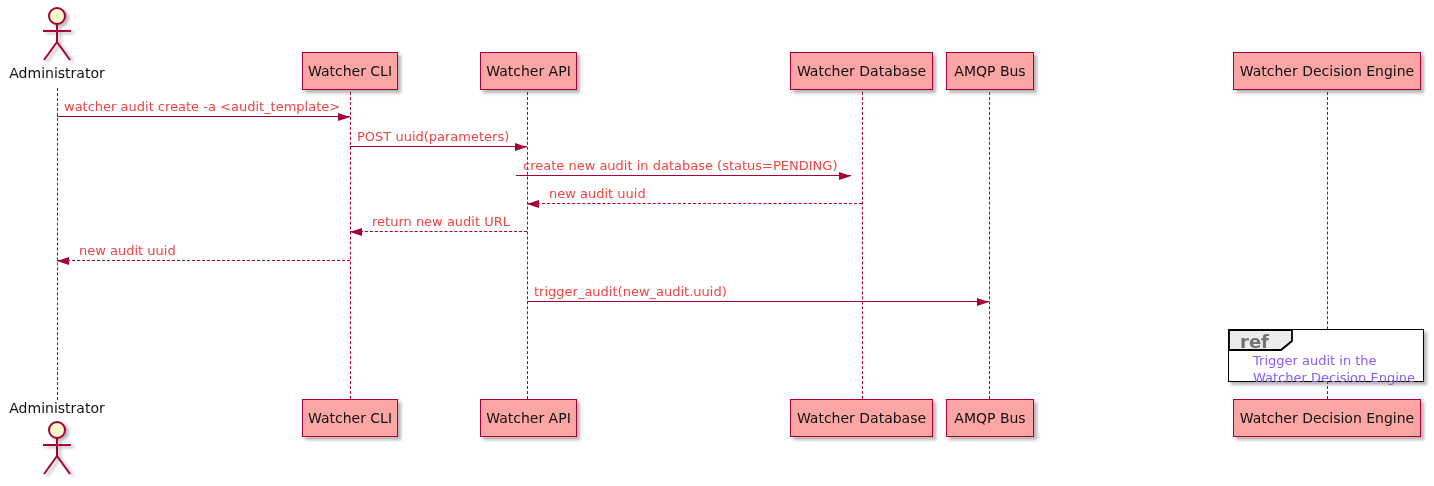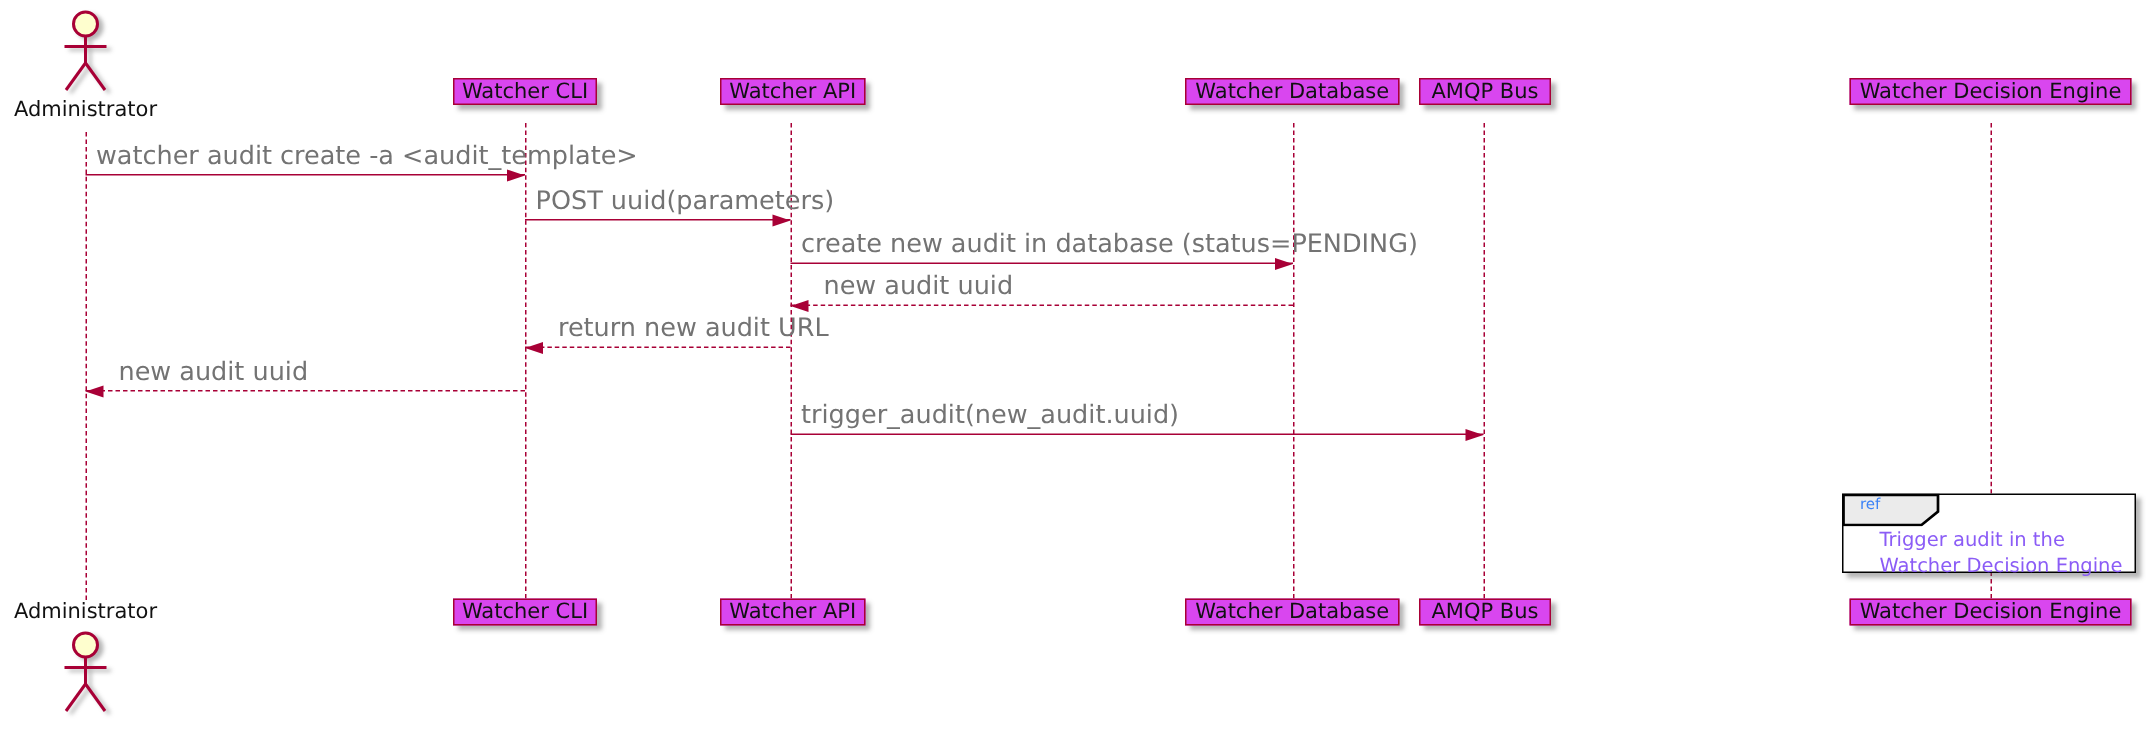--- a/index.html
+++ b/index.html
@@ -7,38 +7,38 @@
   body { font-family:"DejaVu Sans","Liberation Sans",sans-serif; color:#141414; }
   .diagram {
     position:relative; width:1434px; height:486px; background:#ffffff; overflow:hidden;
   }
   
   .lifeline {
     position:absolute; width:0; border-left:1px dashed #A80036; z-index:1;
   }
   
   .pbox {
-    position:absolute; height:18px; background:#d946ef; border:1.5px solid #A80036;
+    position:absolute; height:38px; background:#fca5a5; border:1.5px solid #A80036;
     display:flex; align-items:center; justify-content:center;
     font-size:14px; color:#111111; z-index:3;
     box-shadow:3px 3px 3px rgba(90,90,90,0.45);
     white-space:nowrap;
   }
   
   .actor-figure { position:absolute; z-index:3; filter:drop-shadow(3px 2px 1.5px rgba(90,90,90,0.45)); }
   .actor-label {
     position:absolute; width:120px; text-align:center; font-size:14px; color:#111111; z-index:3;
     white-space:nowrap;
   }
   
   .msg { position:absolute; height:20px; z-index:2; }
   .msg-line { position:absolute; left:0; right:0; bottom:4px; border-top:1.2px solid #A80036; }
   .msg.dashed .msg-line { border-top:1px dashed #A80036; }
   .msg-label {
-    position:absolute; bottom:7px; white-space:nowrap; font-size:17px; color:#737373;
+    position:absolute; bottom:7px; white-space:nowrap; font-size:13px; color:#ef4444;
     left:7px;
   }
   .msg.to-left .msg-label { left:22px; }
   .arrowhead { position:absolute; width:0; height:0; bottom:0.5px; }
   .arrowhead.right {
     right:0;
     border-left:12px solid #A80036;
     border-top:4.5px solid transparent;
     border-bottom:4.5px solid transparent;
   }
@@ -49,21 +49,21 @@
     border-bottom:4.5px solid transparent;
   }
   
   .ref-box {
     position:absolute; left:1228px; top:329px; width:196px; height:53px;
     background:#ffffff; border:1.8px solid #000000; z-index:4;
     box-shadow:3px 3px 3px rgba(90,90,90,0.45);
   }
   .ref-header { position:absolute; left:-1px; top:-1px; width:66px; height:22px; }
   .ref-keyword {
-    position:absolute; left:11px; top:1px; font-size:10px; font-weight:normal; color:#3b82f6; z-index:5;
+    position:absolute; left:11px; top:1px; font-size:18px; font-weight:bold; color:#737373; z-index:5;
   }
   .ref-body { position:absolute; left:24px; top:22px; font-size:13px; line-height:17px; color:#8b5cf6; white-space:nowrap; }
 </style>
 </head>
 <body>
 
 <div class="diagram">
 
   <div class="lifeline" style="left:57px;  top:88px; height:312px;"></div>
   <div class="lifeline" style="left:350px; top:82px; height:317px;"></div>
@@ -92,21 +92,21 @@
     <div class="msg-line"></div>
     <div class="arrowhead right"></div>
   </div>
 
   <div class="msg to-right" style="left:350px; top:131px; width:177px;">
     <div class="msg-label">POST uuid(parameters)</div>
     <div class="msg-line"></div>
     <div class="arrowhead right"></div>
   </div>
 
-  <div class="msg to-right" style="left:527px; top:160px; width:335px;">
+  <div class="msg to-right" style="left:516px; top:160px; width:335px;">
     <div class="msg-label">create new audit in database (status=PENDING)</div>
     <div class="msg-line"></div>
     <div class="arrowhead right"></div>
   </div>
 
   <div class="msg dashed to-left" style="left:527px; top:188px; width:335px;">
     <div class="msg-label">new audit uuid</div>
     <div class="msg-line"></div>
     <div class="arrowhead left"></div>
   </div>
@@ -116,21 +116,21 @@
     <div class="msg-line"></div>
     <div class="arrowhead left"></div>
   </div>
 
   <div class="msg dashed to-left" style="left:57px; top:245px; width:293px;">
     <div class="msg-label">new audit uuid</div>
     <div class="msg-line"></div>
     <div class="arrowhead left"></div>
   </div>
 
-  <div class="msg to-right" style="left:527px; top:274px; width:462px;">
+  <div class="msg to-right" style="left:527px; top:286px; width:462px;">
     <div class="msg-label">trigger_audit(new_audit.uuid)</div>
     <div class="msg-line"></div>
     <div class="arrowhead right"></div>
   </div>
 
 
   <div class="ref-box">
     <svg class="ref-header" width="66" height="22" viewBox="0 0 66 22">
       <polygon points="1,1 64,1 64,12 53,21 1,21" fill="#EBEBEB" stroke="#000000" stroke-width="1.8"></polygon>
     </svg>

